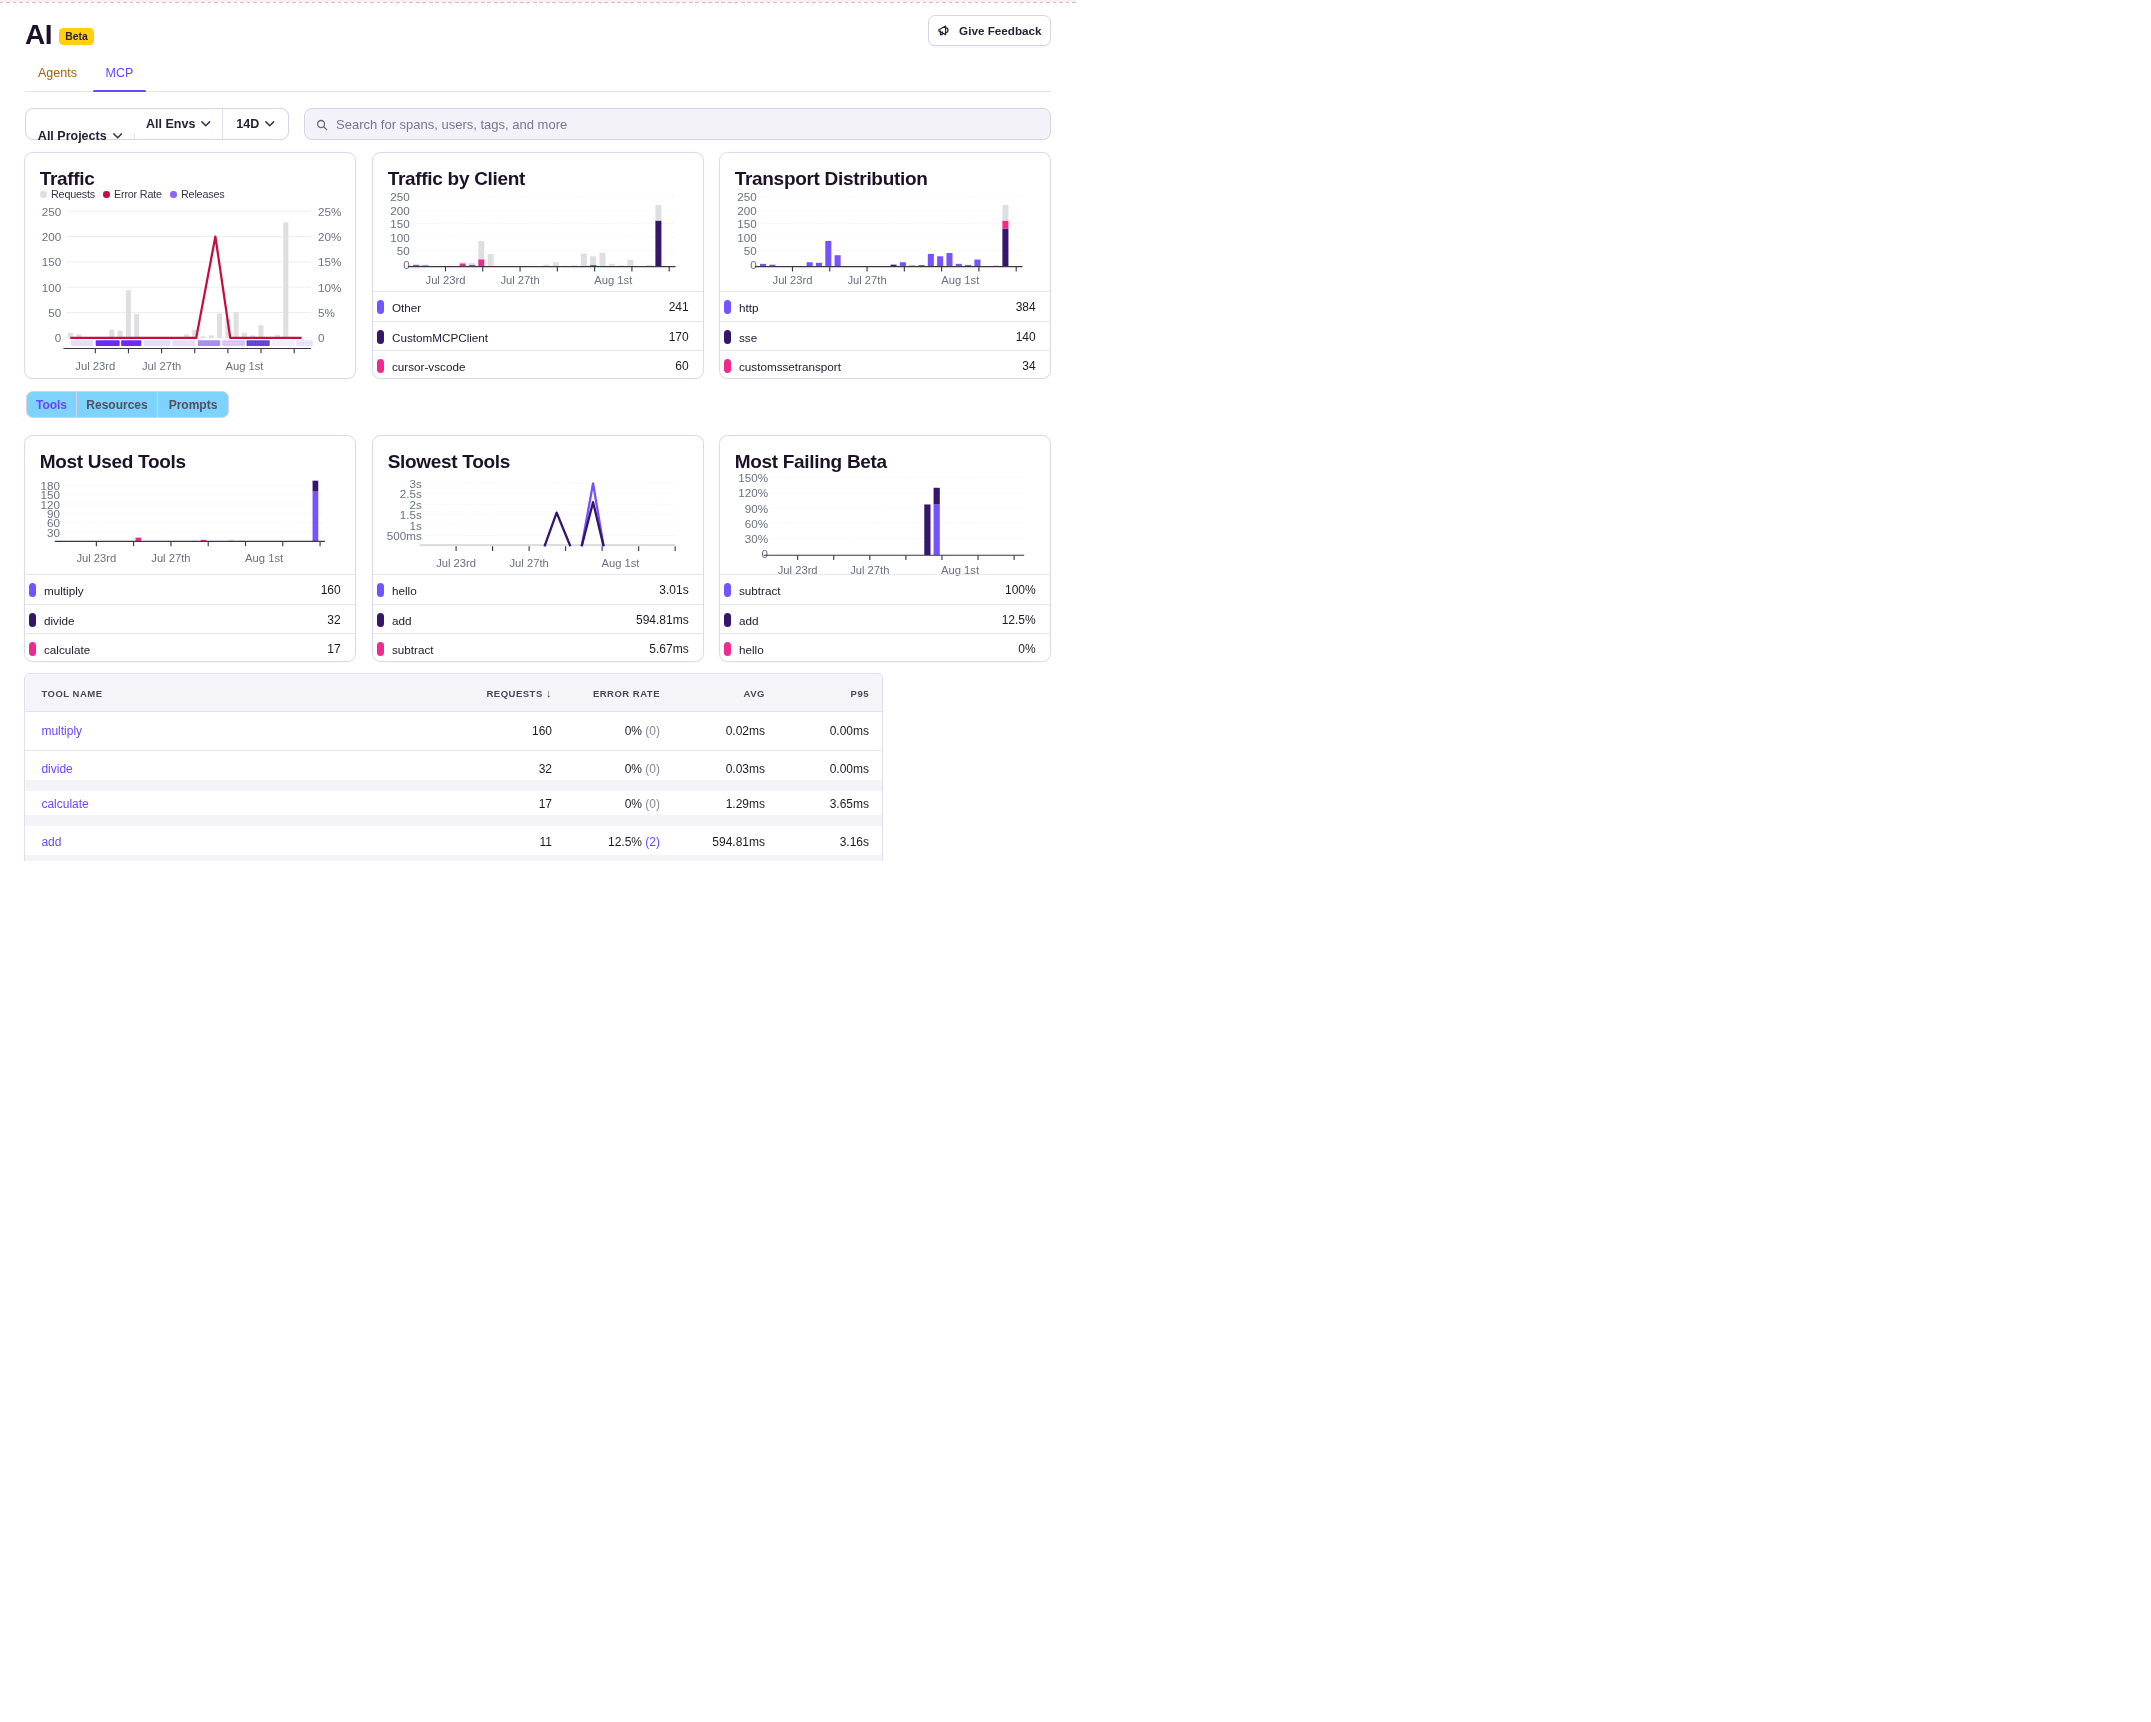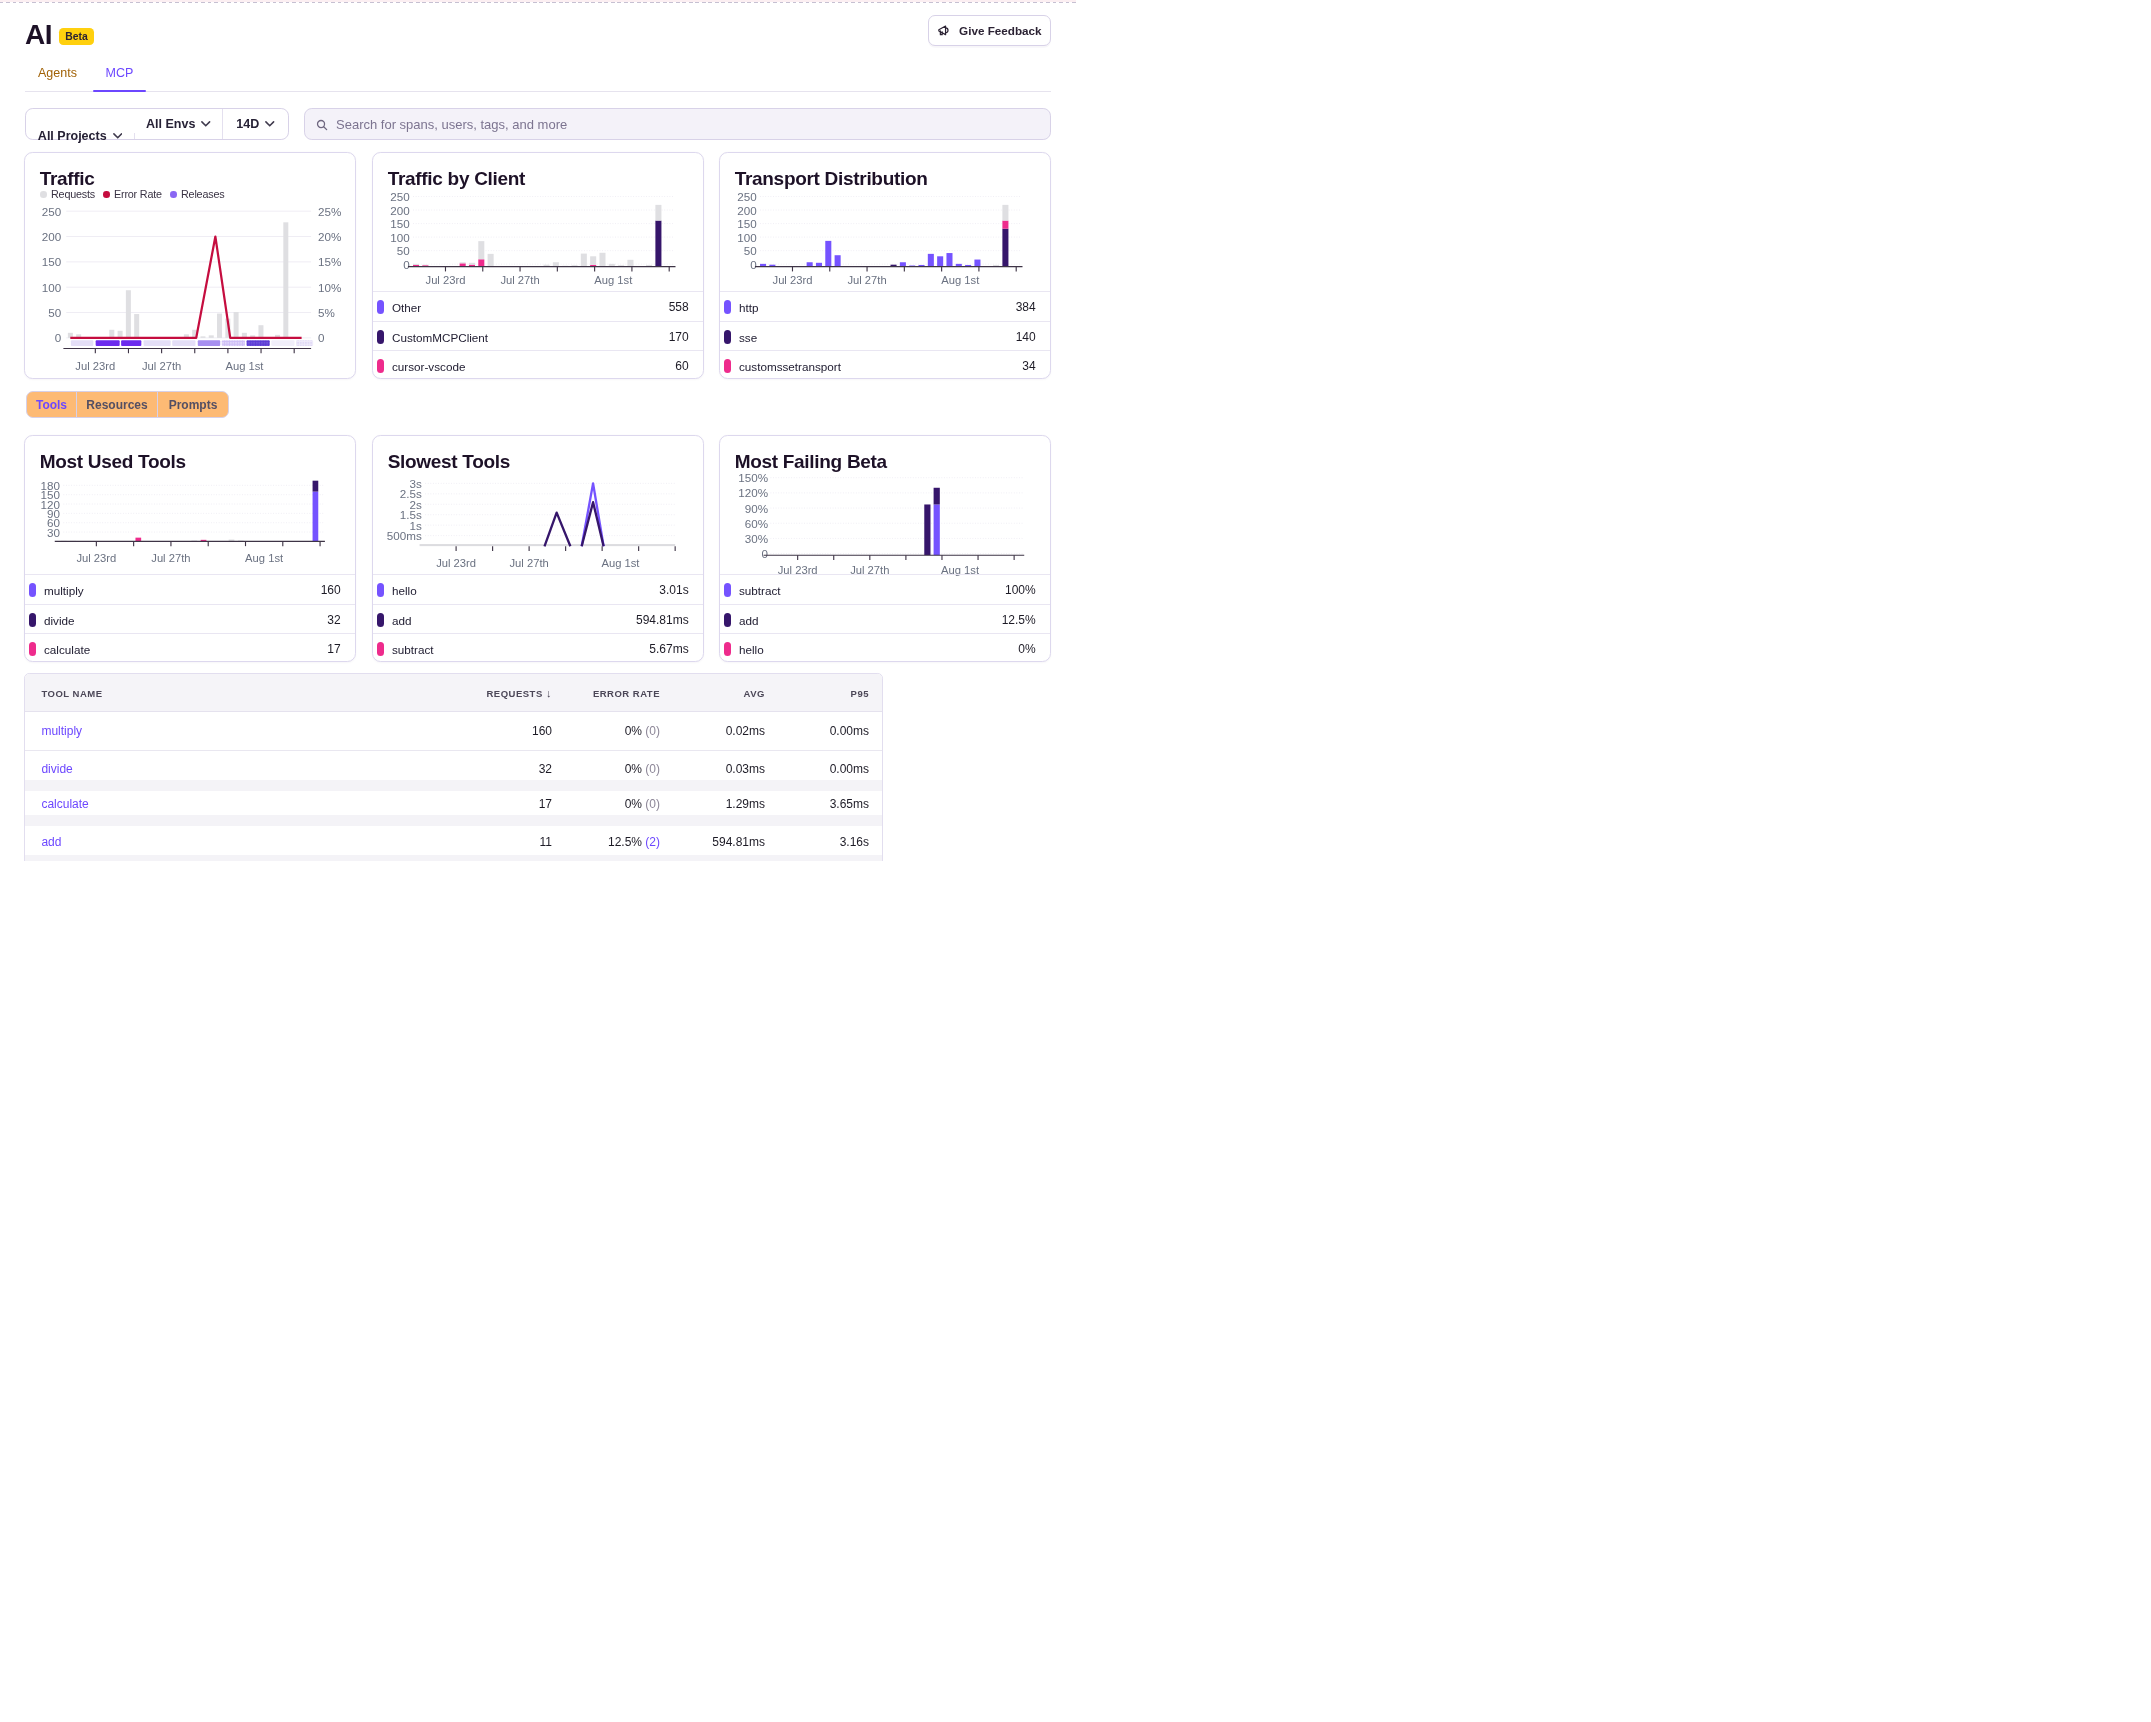--- a/index.html
+++ b/index.html
@@ -39,21 +39,21 @@
 .cardsvg { position:absolute; left:0; top:0; }
 .tleg { position:absolute; left:0; top:35px; width:100%; height:13px;
   font-size:10.8px; letter-spacing:-0.2px; color:#3A3344; }
 .dot { position:absolute; top:3px; width:6.5px; height:6.5px; border-radius:50%; }
 .tlab { position:absolute; top:0; }
 .lrow { position:absolute; left:0; width:100%; height:30px; border-top:0.9px solid #E9E6F2; }
 .sw { position:absolute; left:3.9px; top:8.2px; width:7px; height:14px; border-radius:3.5px; }
 .lname { position:absolute; left:19px; top:50%; transform:translateY(-50%); font-size:11.7px; color:#232034; }
 .lval { position:absolute; right:14.3px; top:50%; transform:translateY(-50%); font-size:12px; color:#1D1B26; }
 .segctl { position:absolute; left:26px; top:391px; height:27px; display:flex;
-  border:0.9px solid #D6D0E8; border-radius:7px; background:#fdba74; overflow:hidden; }
+  border:0.9px solid #D6D0E8; border-radius:7px; background:#7dd3fc; overflow:hidden; }
 .seg { display:flex; align-items:center; justify-content:center; font-size:12px;
   font-weight:700; color:#544F63; border-right:0.9px solid #D6D0E8; }
 .seg:nth-child(1) { width:50px; }
 .seg:nth-child(2) { width:81px; }
 .seg:nth-child(3) { width:70px; border-right:none; }
 .seg.active { color:#6C47FF; }
 .table { position:absolute; left:24px; top:673px; width:859px; height:189px;
   border:0.9px solid #E2DEEF; border-radius:5.2px 5.2px 0 0; background:#fff; overflow:hidden;text-decoration:underline; }
 .thead { position:absolute; left:0; top:0; width:100%; height:38px; background:#F5F4F8; border-bottom:0.9px solid #E5E2EE; }
 .th { position:absolute; top:50%; transform:translateY(-50%); font-size:9.5px;
@@ -240,21 +240,21 @@
       <line x1="256.30" y1="131.70" x2="256.30" y2="137.20" stroke="#3E3446" stroke-width="1.3"></line>
       <line x1="299.50" y1="131.70" x2="299.50" y2="137.20" stroke="#3E3446" stroke-width="1.3"></line>
       <line x1="342.70" y1="131.70" x2="342.70" y2="137.20" stroke="#3E3446" stroke-width="1.3"></line>
       <text x="83.5" y="146.9" font-size="13.0" fill="#6A7181" text-anchor="middle" font-weight="normal" dominant-baseline="central">Jul 23rd</text>
       <text x="169.9" y="146.9" font-size="13.0" fill="#6A7181" text-anchor="middle" font-weight="normal" dominant-baseline="central">Jul 27th</text>
       <text x="277.9" y="146.9" font-size="13.0" fill="#6A7181" text-anchor="middle" font-weight="normal" dominant-baseline="central">Aug 1st</text>
     </svg>
     <div class="lrow" style="top:138px">
       <span class="sw" style="background:#7553FF"></span>
       <span class="lname">Other</span>
-      <span class="lval">558</span>
+      <span class="lval">241</span>
     </div>
     <div class="lrow" style="top:168px">
       <span class="sw" style="background:#36166B"></span>
       <span class="lname">CustomMCPClient</span>
       <span class="lval">170</span>
     </div>
     <div class="lrow" style="top:197px">
       <span class="sw" style="background:#EE2B8C"></span>
       <span class="lname">cursor-vscode</span>
       <span class="lval">60</span>

